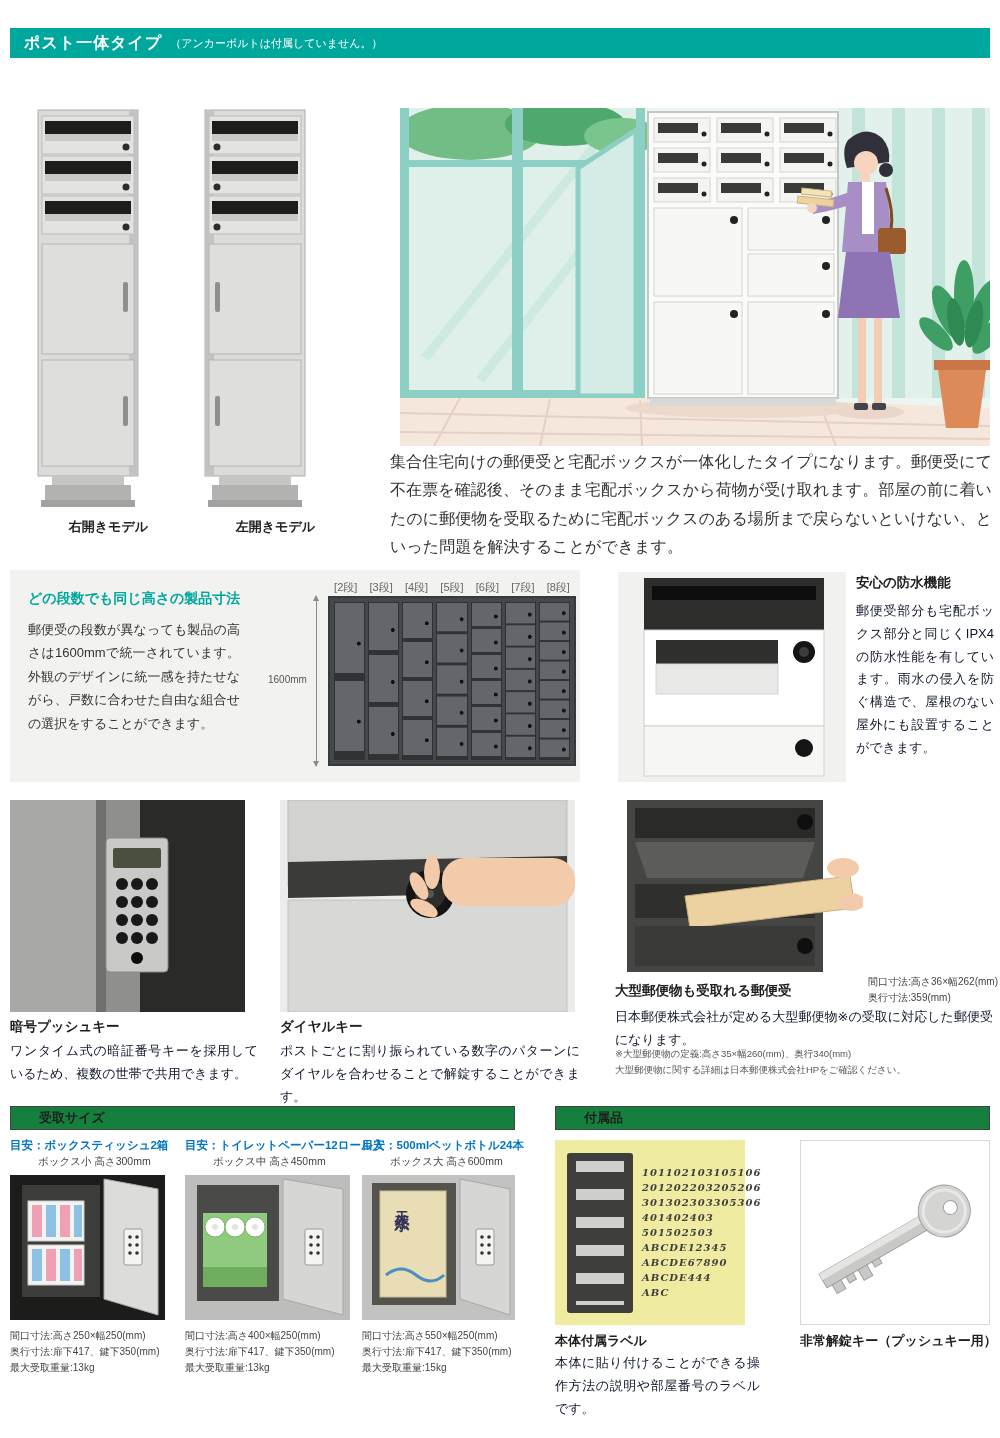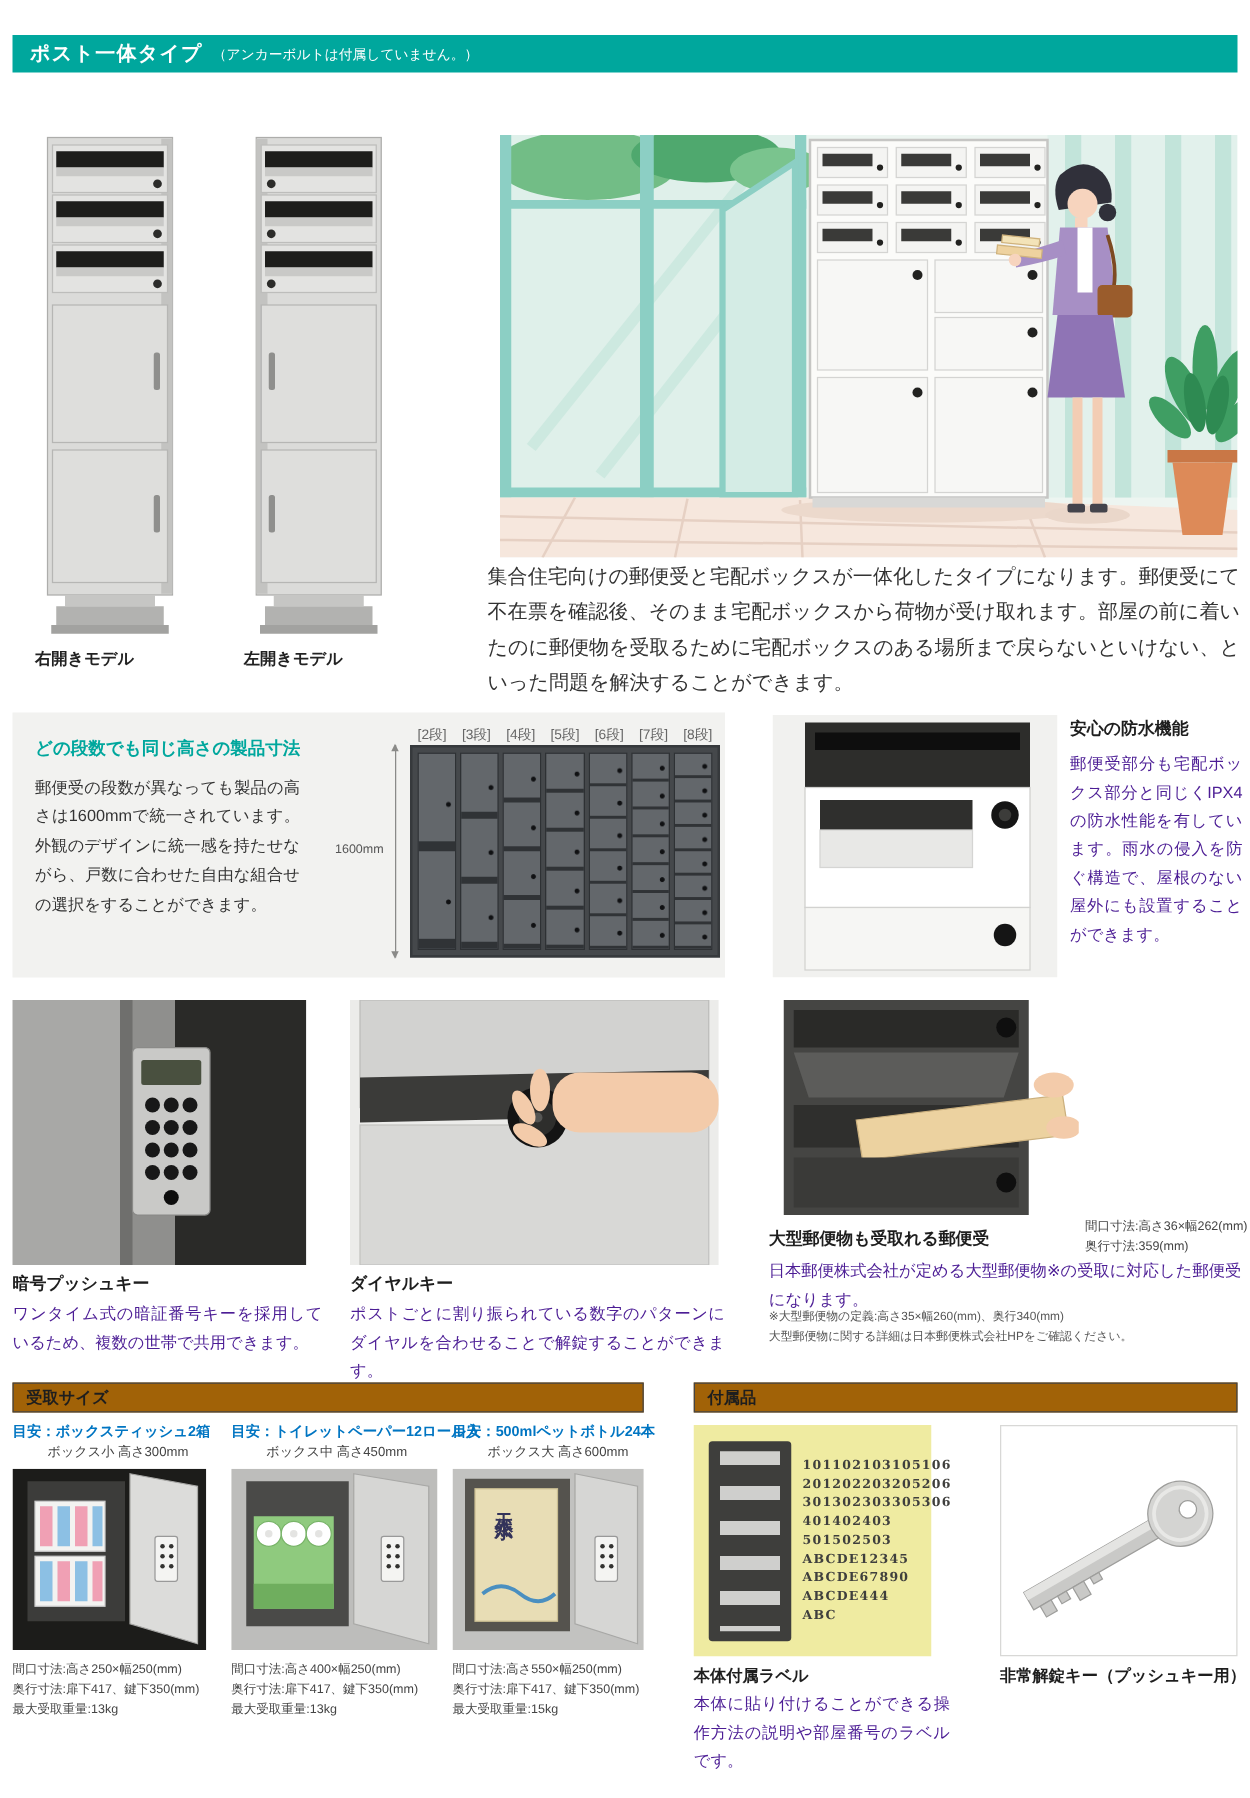--- a/index.html
+++ b/index.html
@@ -2,48 +2,48 @@
 <html><head>
 <meta charset="utf-8">
 <style>
 *{margin:0;padding:0;box-sizing:border-box}
 body{background:#ffffff}
 .page{position:relative;width:1000px;height:1438px;background:#fff;font-family:"Liberation Sans","DejaVu Sans",sans-serif;color:#333;overflow:hidden}
 .abs{position:absolute}
 .header-bar{background:#00a79d;color:#fff;display:flex;align-items:center;gap:8px;padding:0 14px}
 .header-title{font-size:16px;font-weight:bold;letter-spacing:1px}
 .header-sub{font-size:11px}
-.model-label{font-size:13px;font-weight:bold;text-align:left;color:#222}
+.model-label{font-size:13px;font-weight:bold;text-align:right;color:#222}
 .intro{font-size:16px;line-height:1.78;color:#333;text-align:justify}
 .gray-box{background:#f2f2f0}
 .teal-title{color:#00a79d;font-weight:bold;font-size:14px}
 .body-sm{font-size:13.5px;line-height:1.8;color:#333;text-align:justify}
-.body-xs{font-size:13px;line-height:1.75;color:#4c1d95;text-align:justify}
+.body-xs{font-size:13px;line-height:1.75;color:#0f172a;text-align:justify}
 .feat-title{font-size:13.5px;font-weight:bold;color:#1e1e1e}
 .dim-text{font-size:10px;color:#444;line-height:1.6}
 .note-text{font-size:9.5px;color:#555;line-height:1.65}
-.box-title{border:1px solid #444;background:#a16207;font-weight:bold;font-size:13px;display:flex;align-items:center;padding:0 10px;color:#1e1e1e}
+.box-title{border:1px solid #444;background:#15803d;font-weight:bold;font-size:13px;display:flex;align-items:center;padding:0 28px;color:#1e1e1e}
 .guide-label{color:#0075c2;font-weight:bold;font-size:11.5px;white-space:nowrap}
 .guide-sub{font-size:10.5px;color:#444;padding-left:28px;margin-top:2px;white-space:nowrap}
 .col-labels{display:flex;font-size:11px;color:#666}
 .col-labels span{flex:1;text-align:center}
 .locker-frame{display:flex;gap:3px;background:#45484b;border:2px solid #36393c;padding:4px}
 .locker-col{flex:1;background-color:#54585c;border:1px solid #2e3134;
   background-image:radial-gradient(circle at 82% 52%, #101113 1.6px, rgba(0,0,0,0) 2.3px),
                    linear-gradient(to bottom,#63676b 0 90%,#303336 90% 100%);
   background-size:100% var(--h)}
 .vline{width:1px;background:#8a8a88}
 .vline::before,.vline::after{content:"";position:absolute;left:-3px;border-left:3.5px solid transparent;border-right:3.5px solid transparent}
 .vline::before{top:-1px;border-bottom:6px solid #8a8a88}
 .vline::after{bottom:-1px;border-top:6px solid #8a8a88}
 .dim-label{font-size:10px;color:#555}
 .label-img{background:#efeba1;display:flex;align-items:center}
 .label-card{width:66px;height:160px;background:#3e3e3c;border-radius:3px;margin-left:12px;padding:8px 9px;flex:none}
 .label-card-inner{width:100%;height:100%;background-image:repeating-linear-gradient(to bottom,#cfcfcd 0 11px,rgba(0,0,0,0) 11px 28px)}
-.label-numbers{margin-left:9px;font-family:"DejaVu Serif","Liberation Serif",serif;font-weight:bold;font-size:10px;color:#3f3f3d;line-height:1.5;letter-spacing:1px;white-space:nowrap}
+.label-numbers{margin-left:9px;font-family:"DejaVu Serif","Liberation Serif",serif;font-style:italic;font-weight:bold;font-size:10px;color:#3f3f3d;line-height:1.5;letter-spacing:1px;white-space:nowrap}
 .key-img{background:#fff;border:1px solid #d8d8d6}
 .vtext{writing-mode:vertical-rl;font-size:15px;font-weight:bold;color:#33335a;letter-spacing:3px}
 .img-wrap{line-height:0}
 </style>
 </head>
 <body>
 
 <div class="page">
 
   <div class="header-bar abs" style="left:10px;top:28px;width:980px;height:30px">

